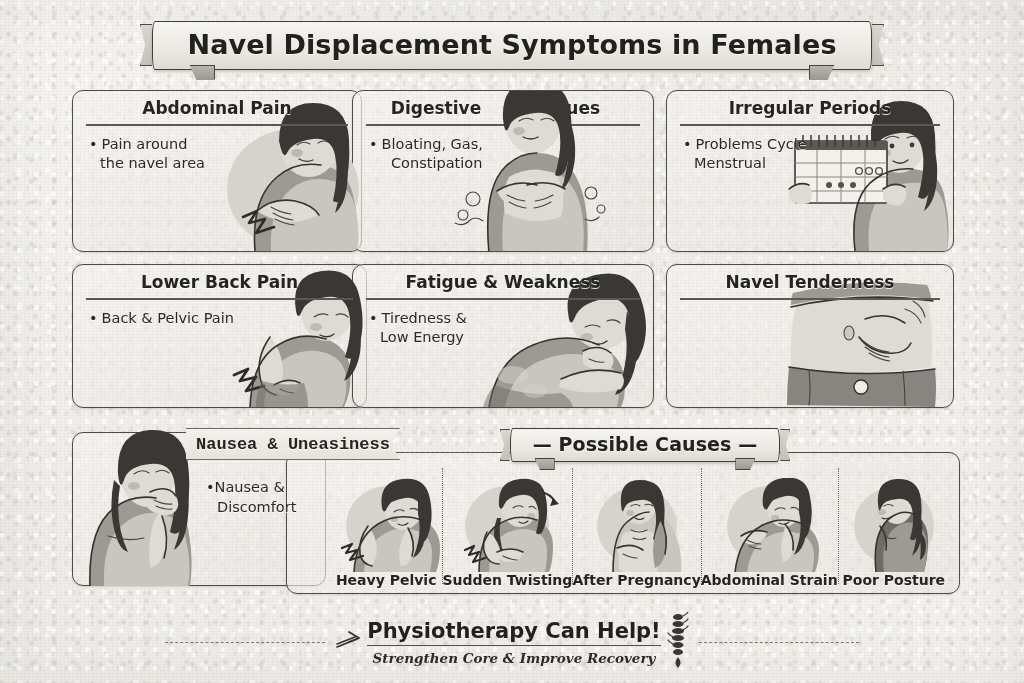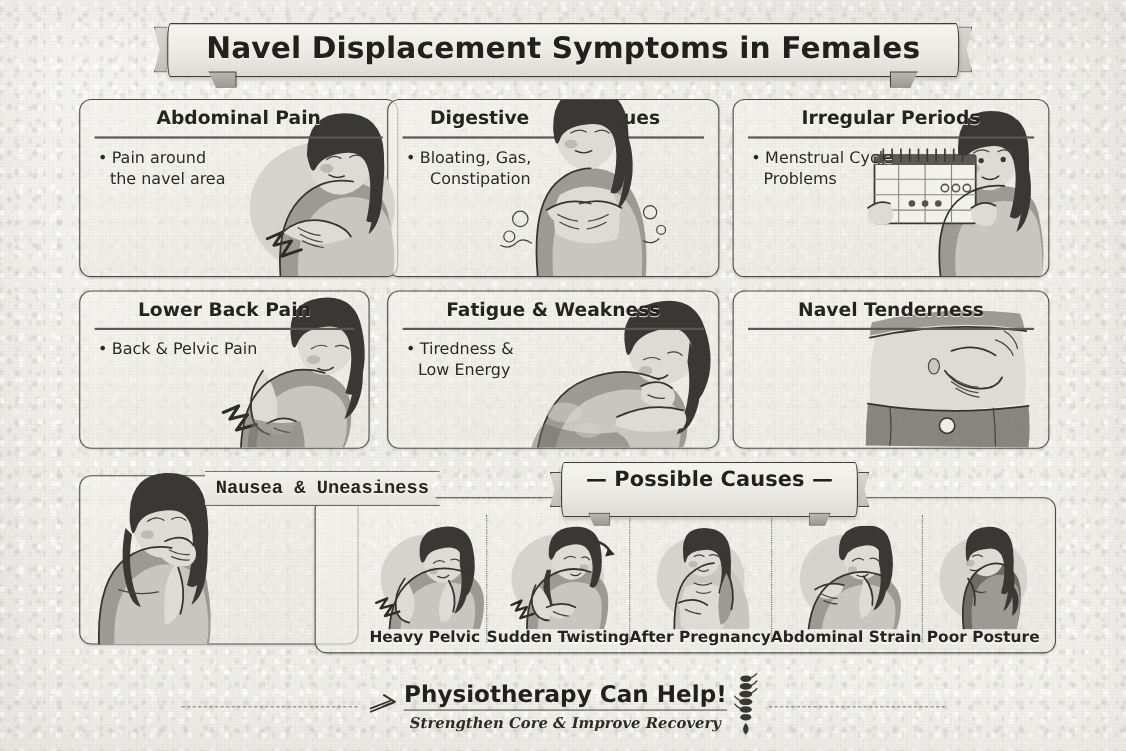--- a/index.html
+++ b/index.html
@@ -369,22 +369,22 @@
         <path class="ink-thin" d="M22 150 q8 4 14-2 q6-6 14 0"></path>
         <path class="ink-thin" d="M152 146 q8 4 14-2"></path>
       </svg>
     </div>
   </div>
 
   <div class="card" style="left:666px; top:90px; width:286px; height:160px;">
     <div class="card-title">Irregular Periods</div>
     <div class="card-rule"></div>
     <div class="card-bullet">
-      <span class="dot">•</span><span>Menstrual Cycle</span><br>
-      <span style="margin-left:11px;">Problems</span>
+      <span class="dot">•</span><span>Problems Cycle</span><br>
+      <span style="margin-left:11px;">Menstrual</span>
     </div>
     <div class="illus" style="right:0; bottom:0;">
       <svg width="170" height="158" viewBox="0 0 170 158">
         <path class="shade-mid" d="M72 158 q-6-54 20-72 q16-12 38-10 q28 2 32 30 q6 30 2 52z"></path>
         <path class="shade-light" d="M86 158 q-4-46 18-60 q14-10 32-8 q22 2 26 26 q4 24 2 42z"></path>
         <ellipse class="shade-skin" cx="116" cy="48" rx="27" ry="32"></ellipse>
         <path class="hair" d="M88 46 q-2-38 30-38 q32 0 34 34 q2 28-4 52 q-4 16-13 10 q8-30 4-48 q-4-18-22-16 q-20 2-24 14 q-3 10-5-8z"></path>
         <path class="hair" d="M140 32 q16 22 14 54 q-2 24-13 32 q11-34 3-62z"></path>
         <path class="ink-thin" d="M102 46 q7-5 14-1"></path>
         <path class="ink-thin" d="M124 45 q7-4 13 1"></path>
@@ -423,21 +423,21 @@
         <circle fill="none" stroke="#55524c" stroke-width="1.4" cx="96" cy="78" r="3.4"></circle>
         <path class="shade-skin" d="M6 96 q10-8 20-4 q6 10 0 18 q-12 4-20-4z"></path>
         <path class="ink" d="M6 96 q10-8 20-4"></path>
         <path class="shade-skin" d="M100 96 q12-8 22-2 q4 12-4 18 q-12 2-18-6z"></path>
         <path class="ink" d="M100 96 q12-8 22-2"></path>
         <path class="ink" d="M72 158 q-6-54 20-72 q16-12 38-10"></path>
       </svg>
     </div>
   </div>
 
-  <div class="card" style="left:72px; top:264px; width:262px; height:142px;">
+  <div class="card" style="left:72px; top:264px; width:262px; height:142px;padding-left:31px;">
     <div class="card-title">Lower Back Pain</div>
     <div class="card-rule"></div>
     <div class="card-bullet">
       <span class="dot">•</span><span>Back &amp; Pelvic Pain</span>
     </div>
     <div class="illus" style="right:-4px; bottom:0;">
       <svg width="160" height="140" viewBox="0 0 160 140">
         <path class="shade-mid" d="M40 140 q2-46 28-62 q22-14 48-6 q22 8 24 30 q2 22-6 38z"></path>
         <path class="shade-light" d="M54 140 q2-38 24-50 q18-10 38-4 q18 6 20 24 q2 18-4 30z"></path>
         <ellipse class="shade-skin" cx="118" cy="44" rx="26" ry="30" transform="rotate(16 118 44)"></ellipse>
@@ -535,20 +535,24 @@
       <path class="ink-thin" d="M78 82 q9 4 16 3"></path>
       <path class="shade-skin" d="M82 88 q10 20 4 40 q-4 14-14 16 q-2-26 2-40 q3-11 8-16z"></path>
       <path class="ink" d="M84 92 q8 22 2 42"></path>
       <path class="ink" d="M12 162 q-2-58 24-78 q18-14 42-10"></path>
       <path class="ink-thin" d="M30 112 q18 6 36 2"></path>
     </svg>
   </div>
   <div id="nausea-connector"></div>
   <div id="nausea-title-band">
     <span class="t">Nausea &amp; Uneasiness</span>
+  </div>
+  <div id="nausea-bullet">
+    <span class="dot">•</span><span>Nausea &amp;</span><br>
+    <span style="margin-left:11px;">Discomfort</span>
   </div>
 
   <div id="causes-box"></div>
 
   <div id="causes-grid">
 
     <div class="cause">
       <div class="cause-art">
         <svg width="108" height="94" viewBox="0 0 108 94">
           <ellipse class="blob" cx="56" cy="48" rx="42" ry="40"></ellipse>
@@ -668,21 +672,21 @@
           <path class="ink" d="M36 94 q-4-40 14-54 q12-9 24-4"></path>
         </svg>
       </div>
       <div class="cause-label">Poor Posture</div>
     </div>
 
   </div>
 
   <div class="ribbon-wrap" style="left:500px; top:422px; width:290px; height:46px; z-index:8;">
     <div class="ribbon-tail left" style="width:34px;height:30px;"></div>
-    <div class="ribbon-body" style="padding:4px 22px 22px;">
+    <div class="ribbon-body" style="padding:4px 22px 6px;">
       <div class="ribbon-fold l" style="left:24px;width:18px;height:10px;bottom:-9px;"></div>
       <div class="ribbon-fold r" style="right:24px;width:18px;height:10px;bottom:-9px;"></div>
       <div class="poster-title" style="font-size:19px;">
         <span>—</span>
         <span>Possible Causes</span>
         <span>—</span>
       </div>
     </div>
     <div class="ribbon-tail right" style="width:34px;height:30px;"></div>
   </div>

